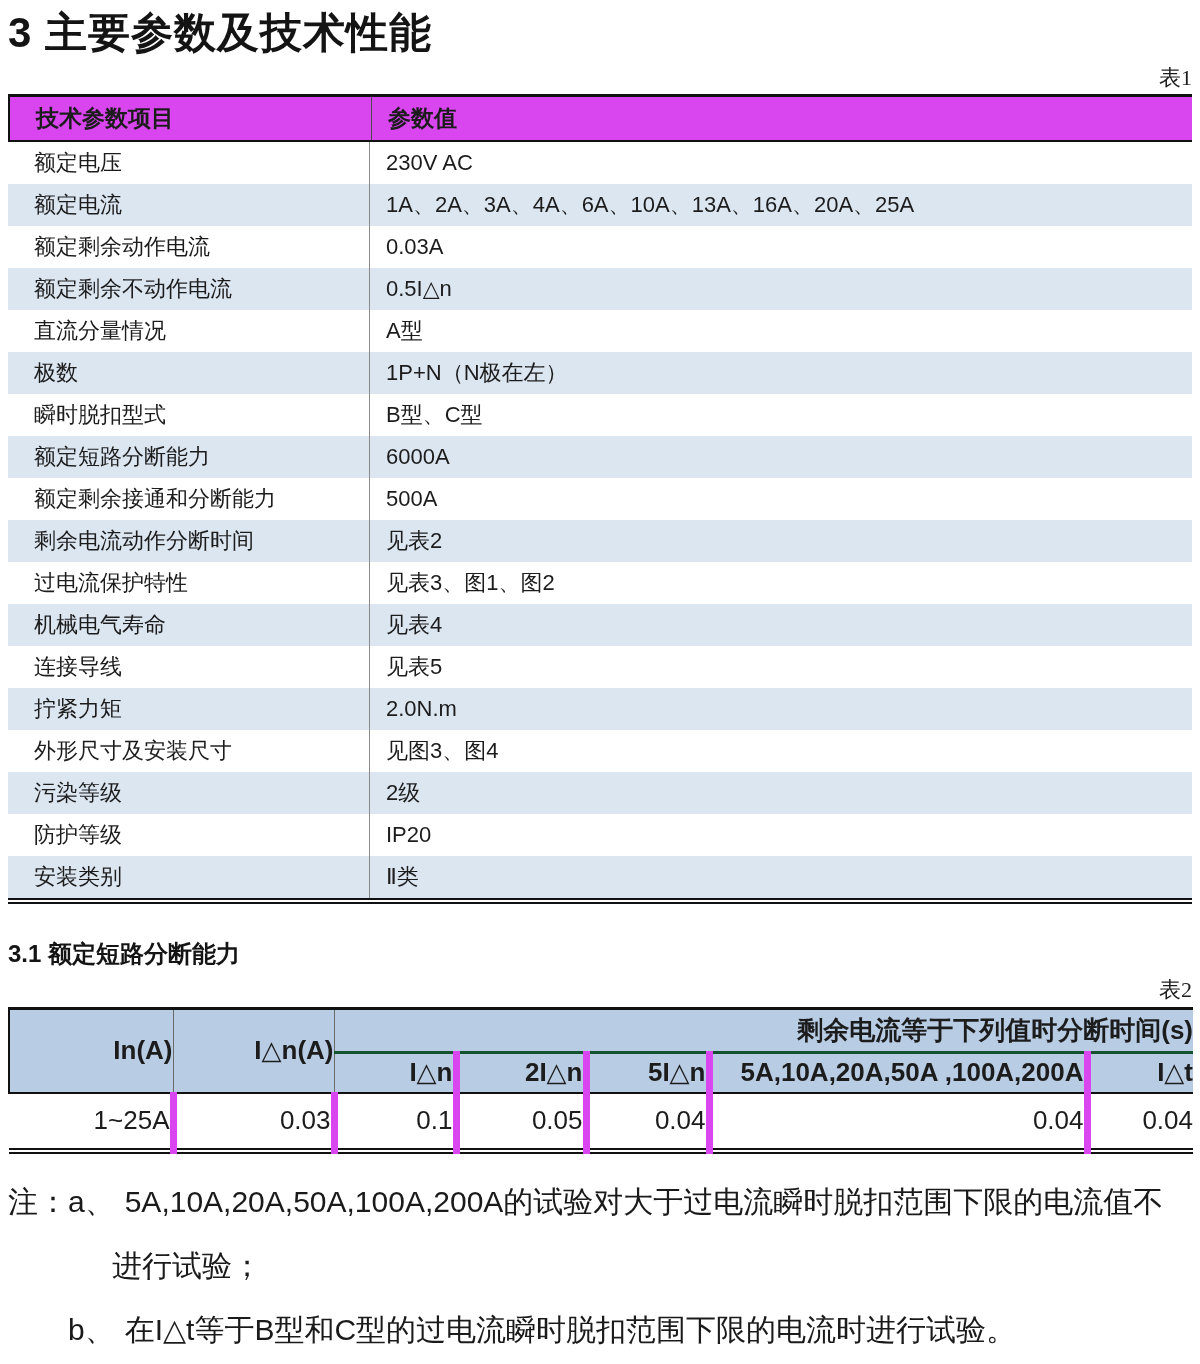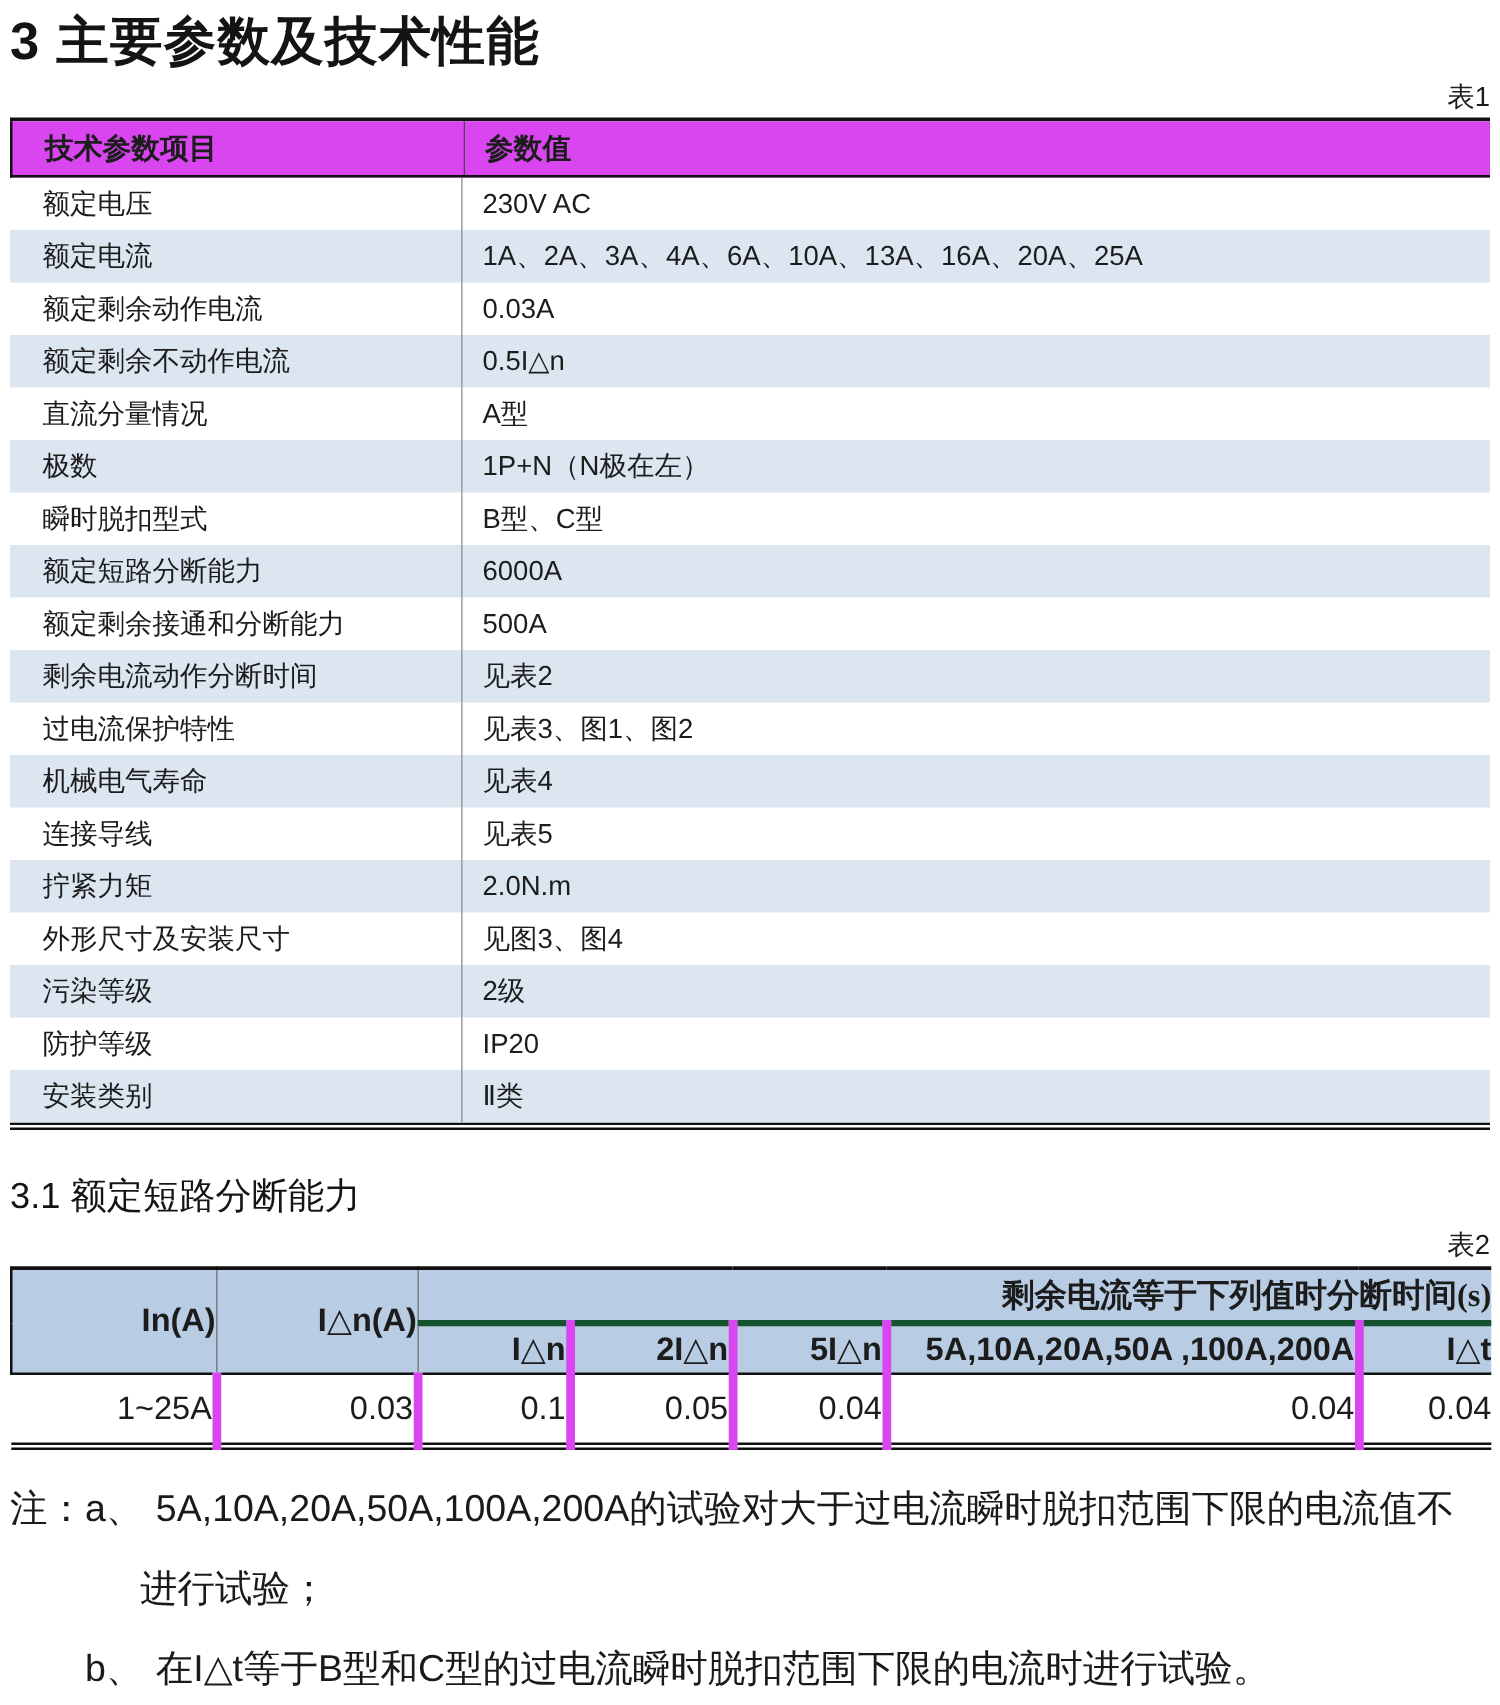--- a/index.html
+++ b/index.html
@@ -17,20 +17,21 @@
     font-weight: 600;
     line-height: 1.3;
     color: #141414;
     letter-spacing: 1px;
   }
   .caption {
     text-align: right;
     font-size: 22px;
     line-height: 1.2;
     color: #1c1c1c;
+    font-family: Liberation Serif, serif;
   }
   .caption1 { margin-top: 4px; margin-bottom: 3px; }
   .caption2 { margin-top: 8px; margin-bottom: 4px; }
 
   
   .t1 {
     width: 1184px;
     border-top: 3px solid #111;
     border-bottom: 6px double #111;
   }
@@ -58,22 +59,22 @@
     border-right: 1px solid #8a8a8a;
     height: 100%;
     display: flex;
     align-items: center;
   }
   .t1-c2 { flex: 1; padding-left: 16px; }
 
   
   .section-title {
     margin-top: 36px;
-    font-size: 29px;
-    font-weight: 400;
+    font-size: 24px;
+    font-weight: 700;
     line-height: 1.2;
     color: #141414;
   }
 
   
   .t2 {
     width: 1184px;
     border-collapse: collapse;
     table-layout: fixed;
     border-top: 3px solid #111;
@@ -89,21 +90,21 @@
   .t2 td:last-child { border-right: none; }
   .t2 .hd {
     background: #b8cce4;
     font-weight: bold;
   }
   .t2 .rs {
     border-bottom: 2px solid #111;
     border-right: 1px solid #6a6a6a;
   }
   .t2 .rs-first { border-left: 2px solid #111; }
-  .t2 .span-hd { border-bottom: 5px solid #14532d; font-family: Liberation Serif, serif; }
+  .t2 .span-hd { border-bottom: 3px solid #14532d; }
   .t2 .sub-hd { border-bottom: 2px solid #111; }
   .t2 .r1 { height: 44px; }
   .t2 .r2 { height: 40px; }
   .t2 .r3 { height: 58px; }
 
   
   .notes { margin-top: 30px; font-size: 30px; color: #1a1a1a; }
   .note-line { line-height: 36px; }
   .note-line + .note-line { margin-top: 28px; }
   .note-indent-cont { padding-left: 104px; }

